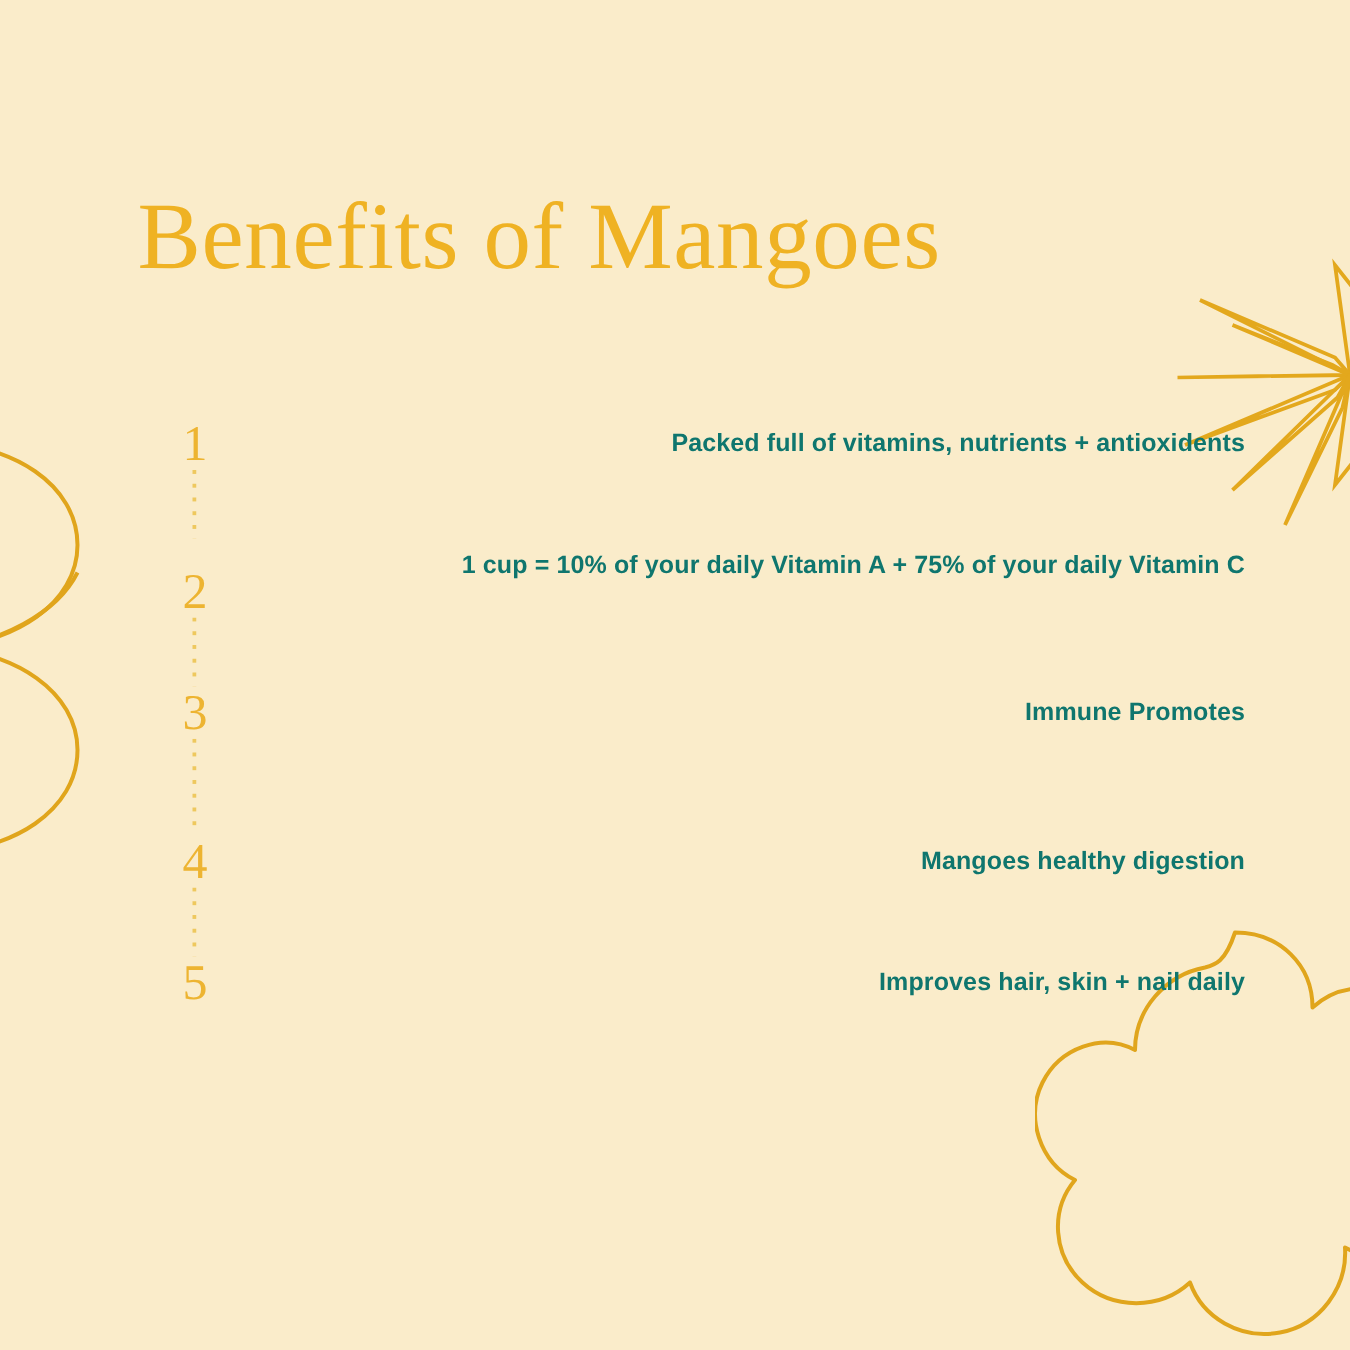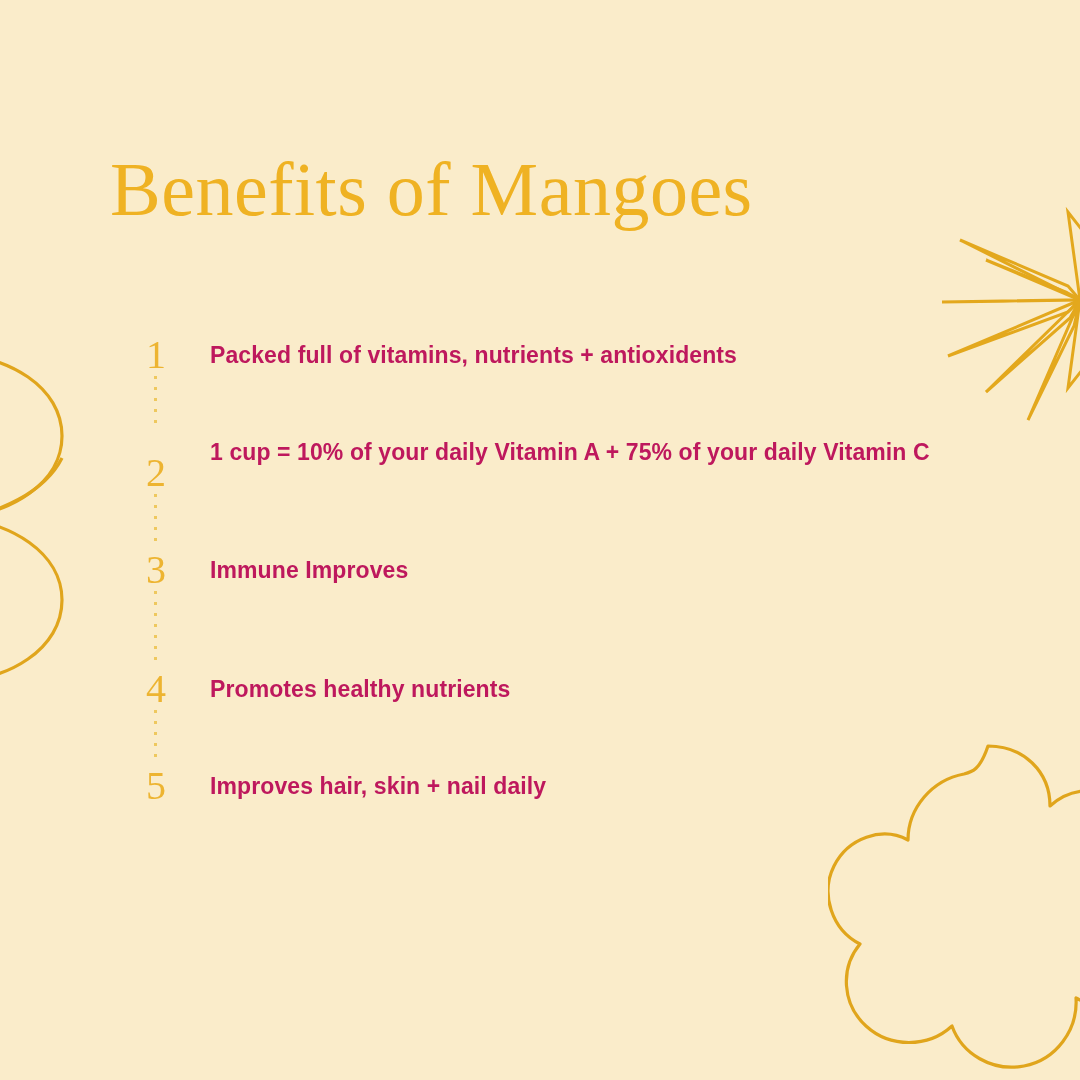--- a/index.html
+++ b/index.html
@@ -91,26 +91,27 @@
     font-weight: 400;
     color: #edb431;
     text-align: left;
     padding-left: 10px;
     box-sizing: border-box;
   }
 
   .row-text {
     flex: 1 1 auto;
     font-family: "Liberation Sans", sans-serif;
-    font-size: 23px;
+    font-size: 20px;
     line-height: 41px;
     font-weight: 700;
-    color: #be185d;
+    color: #0f766e;
     letter-spacing: 0.1px;
     padding-top: 1px;
+    text-align: right;
   }
 
   
   .row.two-line .row-num {
     padding-top: 21px;
   }
 
   
   .connector {
     position: relative;
@@ -221,30 +222,30 @@
       <div class="row-num">2</div>
       <div class="row-text">1 cup = 10% of your daily Vitamin A + 75% of your daily Vitamin C</div>
     </div>
 
     <div class="connector gap-b">
       <i></i>
     </div>
 
     <div class="row">
       <div class="row-num">3</div>
-      <div class="row-text">Immune Improves</div>
+      <div class="row-text">Immune Promotes</div>
     </div>
 
     <div class="connector gap-c">
       <i></i>
     </div>
 
     <div class="row">
       <div class="row-num">4</div>
-      <div class="row-text">Promotes healthy nutrients</div>
+      <div class="row-text">Mangoes healthy digestion</div>
     </div>
 
     <div class="connector gap-d">
       <i></i>
     </div>
 
     <div class="row">
       <div class="row-num">5</div>
       <div class="row-text">Improves hair, skin + nail daily</div>
     </div>

